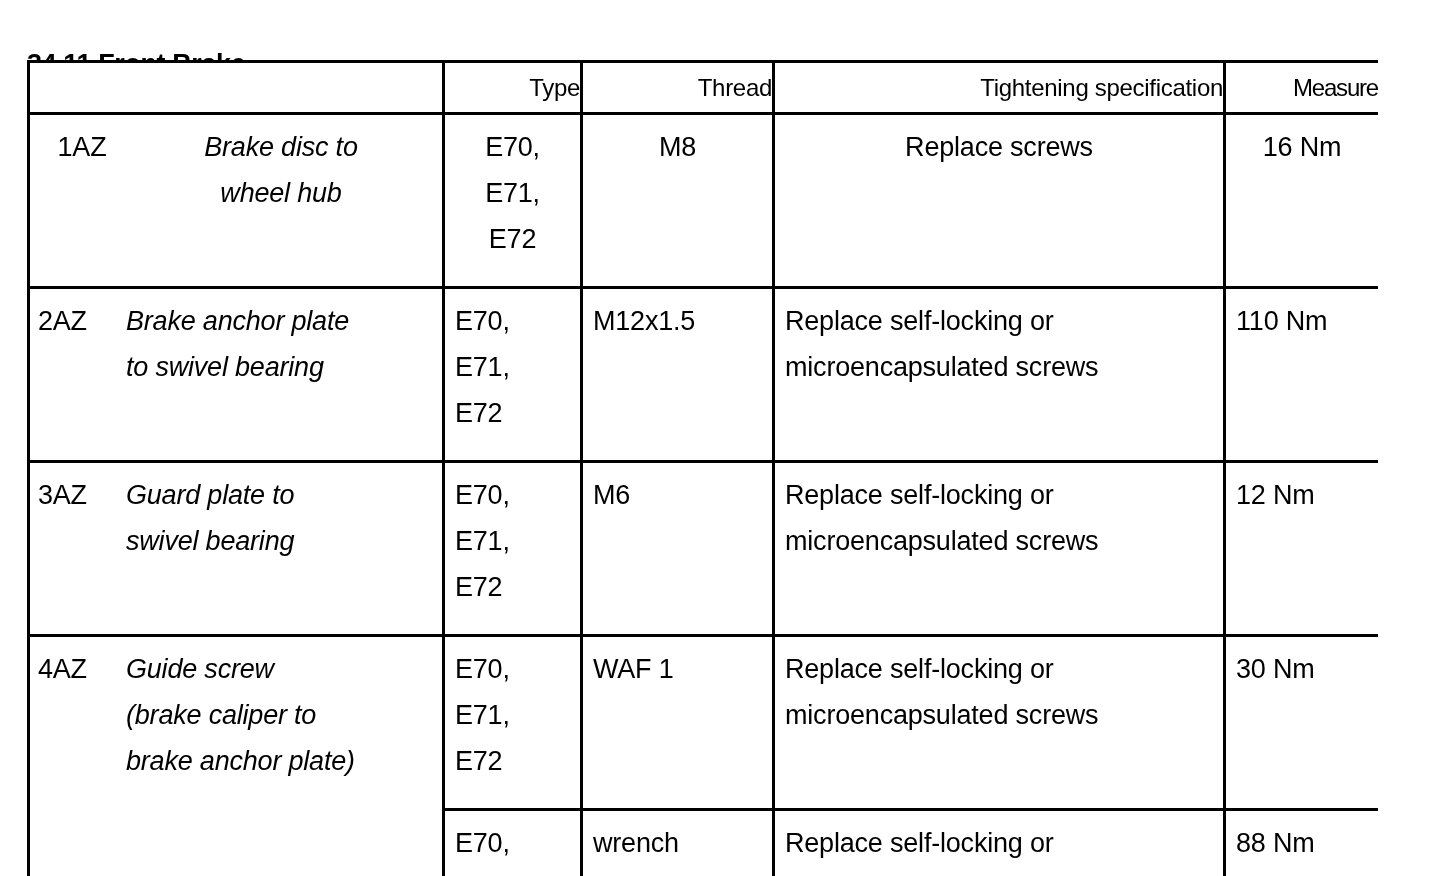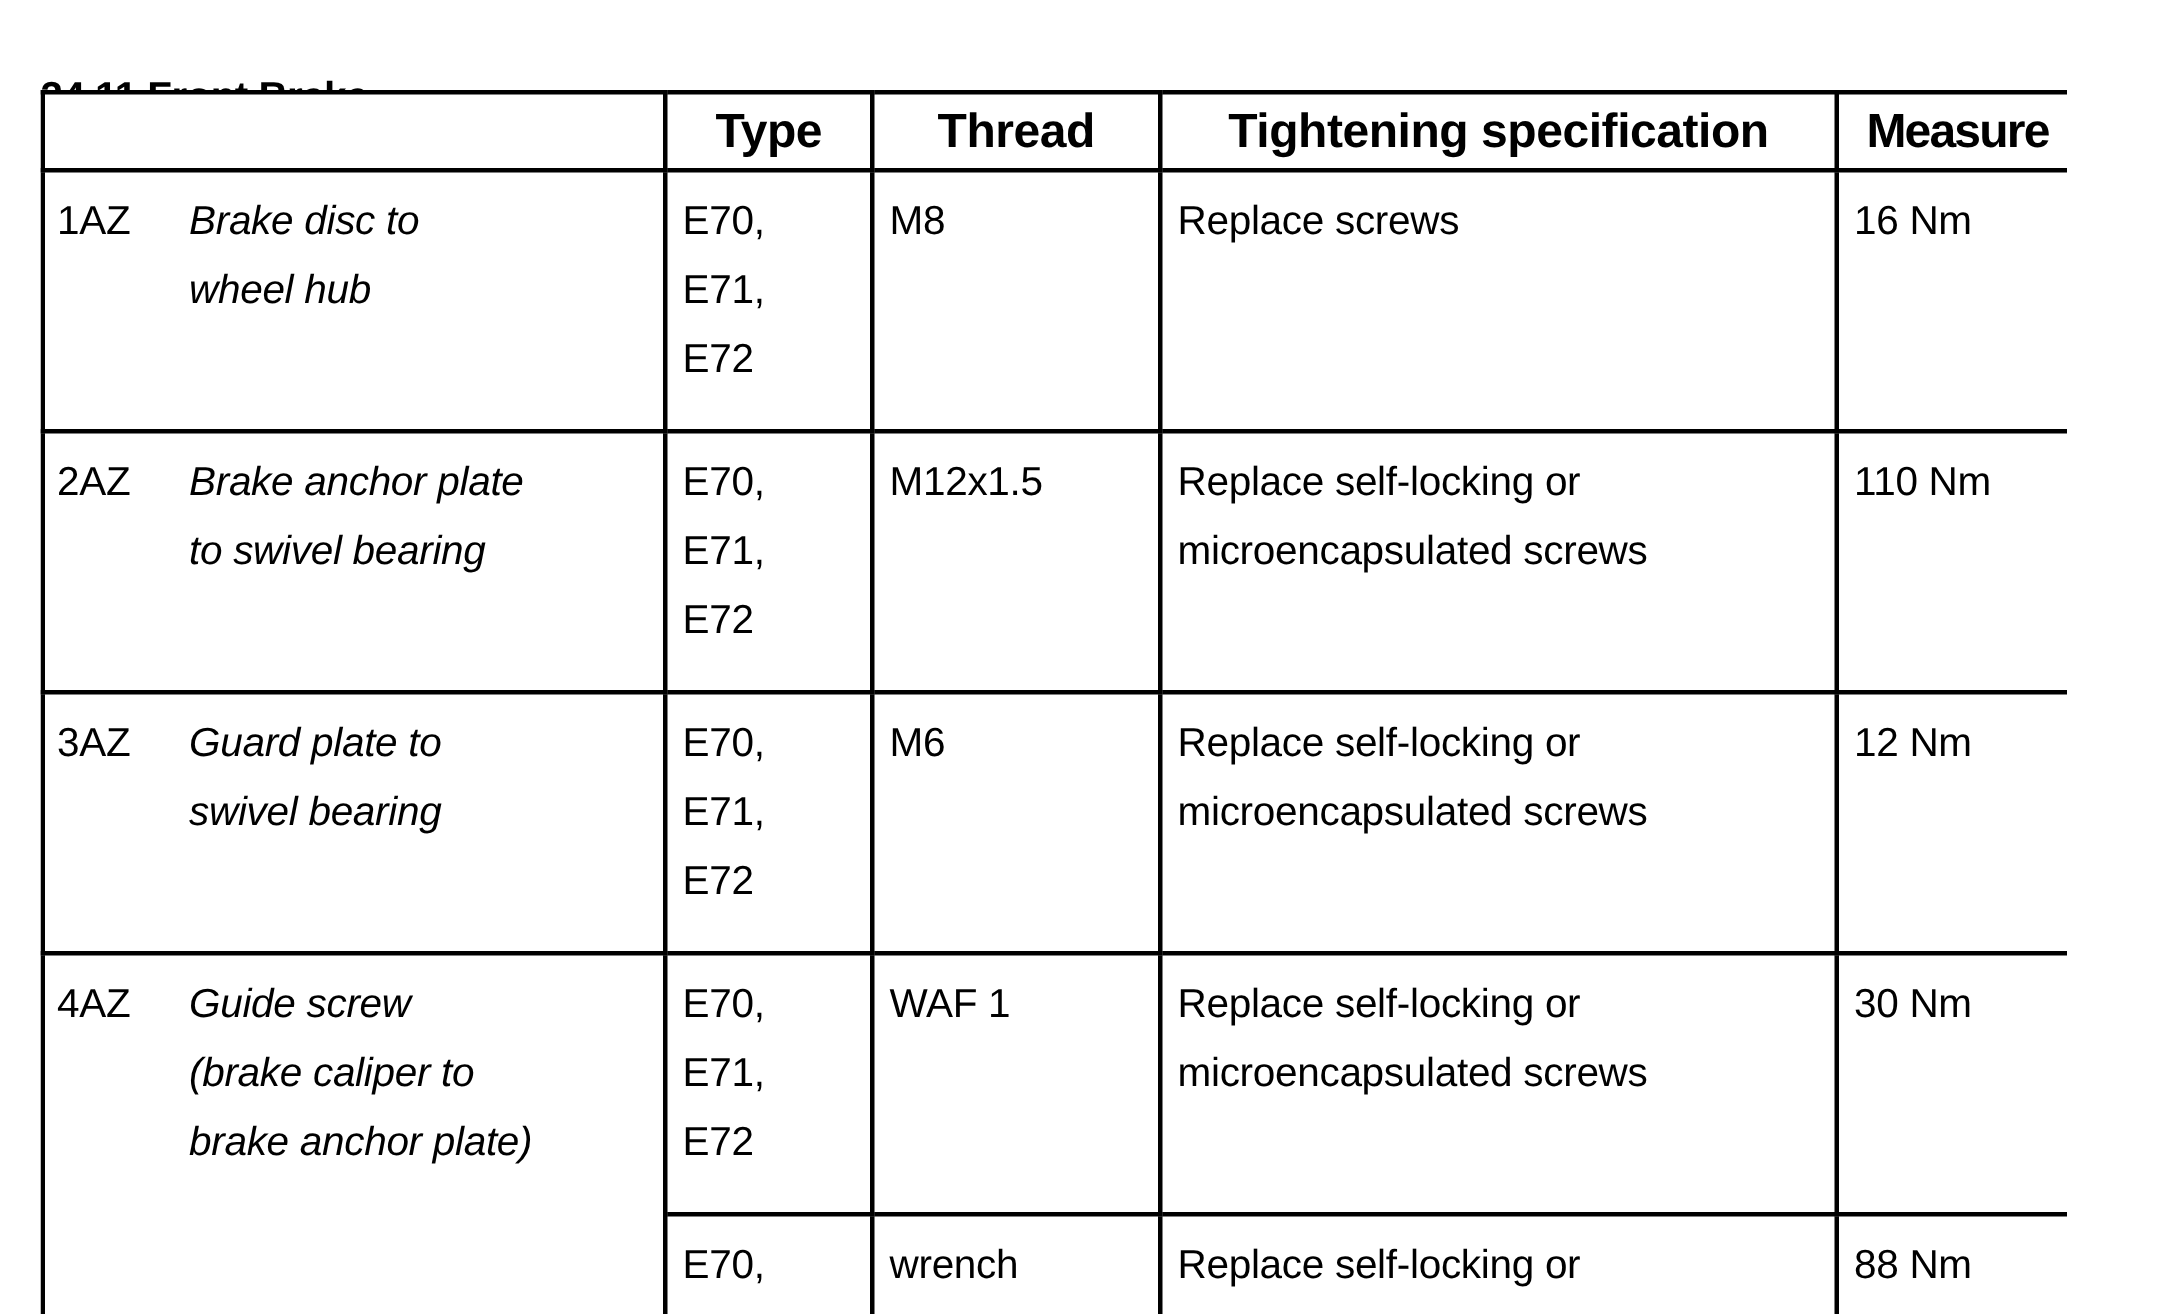--- a/index.html
+++ b/index.html
@@ -59,28 +59,28 @@
 
   
   col.c-desc   { width: 415px; }
   col.c-type   { width: 138px; }
   col.c-thread { width: 192px; }
   col.c-spec   { width: 451px; }
   col.c-meas   { width: 155px; }
 
   .hd-cell {
     height: 49px;
-    font-size: 32px;
-    font-weight: bold;
+    font-size: 24px;
+    font-weight: normal;
     letter-spacing: -0.3px;
     line-height: 49px;
     padding-left: 10px;
     white-space: nowrap;
     overflow: hidden;
-    text-align: center;
+    text-align: right;
   }
   .hd-cell.hd-empty { padding-left: 0; }
   .hd-cell.hd-measure {
     padding-left: 6px;
     letter-spacing: -1.2px;
     margin-left: 22px;
   }
 
   .cell-pad {
     padding: 9px 10px 24px 10px;
@@ -108,21 +108,21 @@
     font-style: italic;
   }
 
   .type-cell,
   .thread-cell,
   .spec-cell,
   .meas-cell {
     white-space: pre-line;
   }
 
-  .r-tall  { height: 134px; }
+  .r-tall  { height: 134px; text-align: center; }
   .r-tall2 { height: 142px; }
   .r-big   { height: 144px; }
   .r-quad  { height: 145px; margin-left: 24px; }
 </style>
 </head>
 <body>
 
 <div class="page">
 
   <div class="doc-title">34 11 Front Brake</div>

